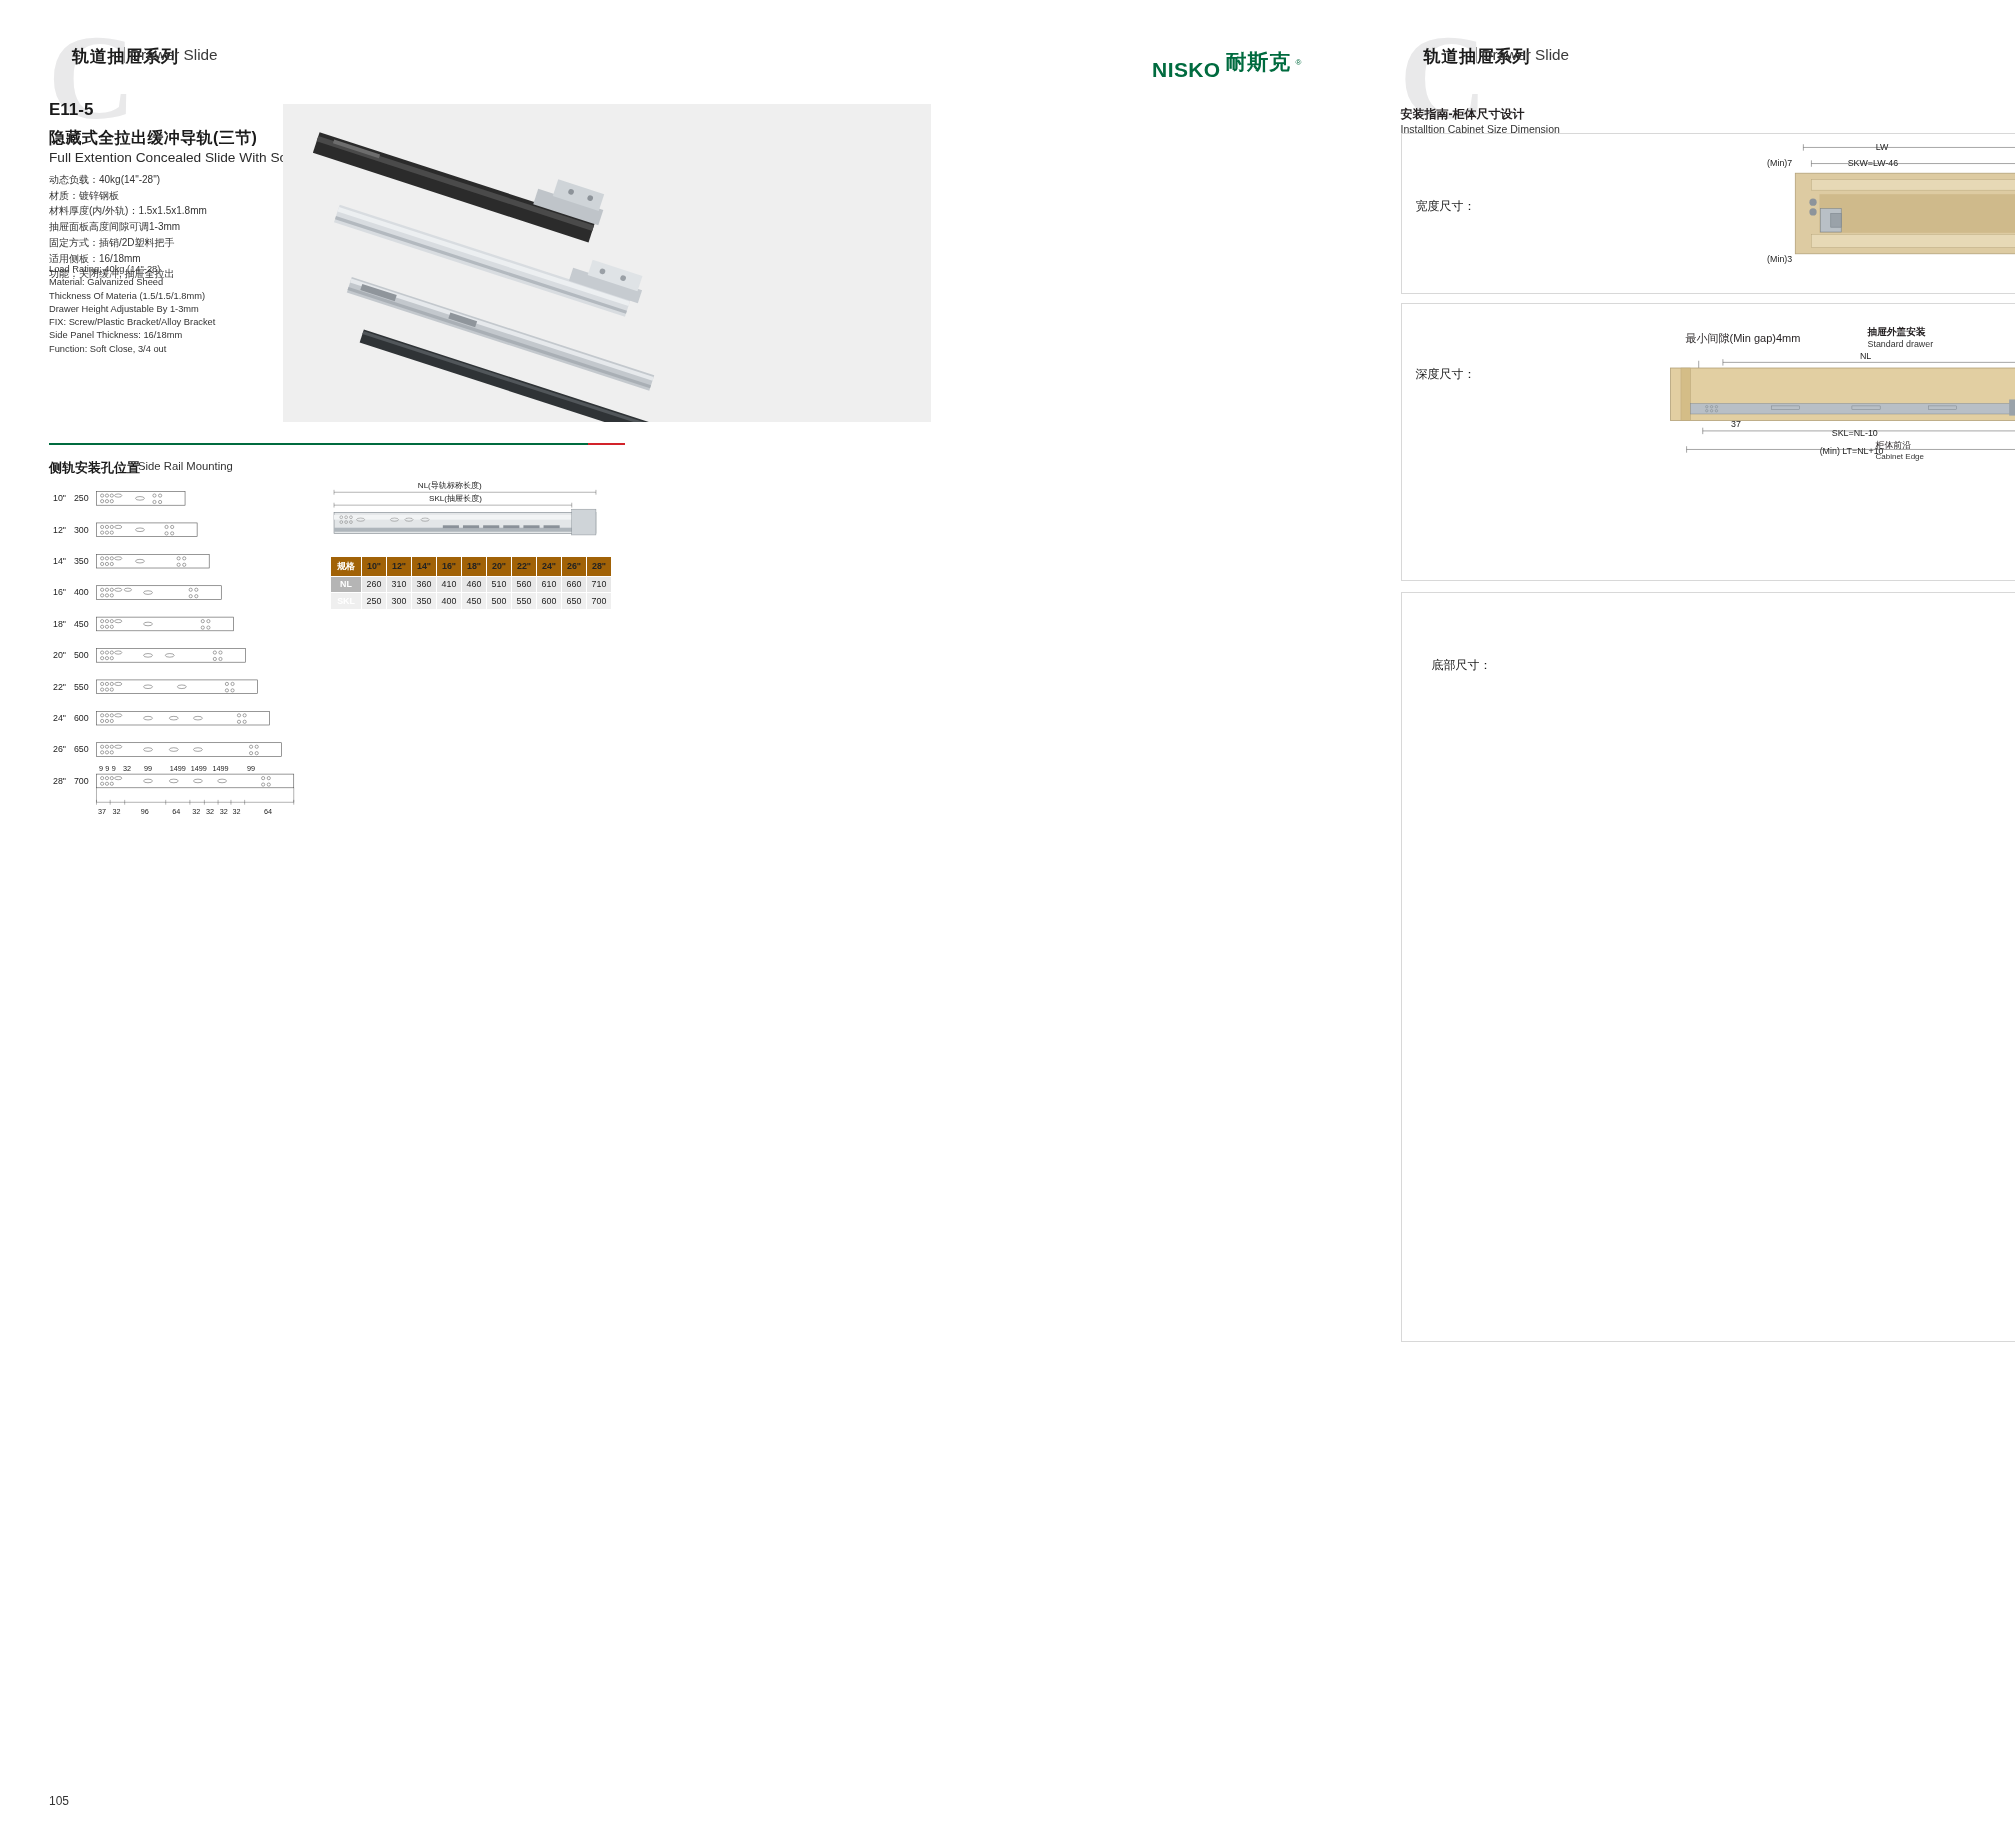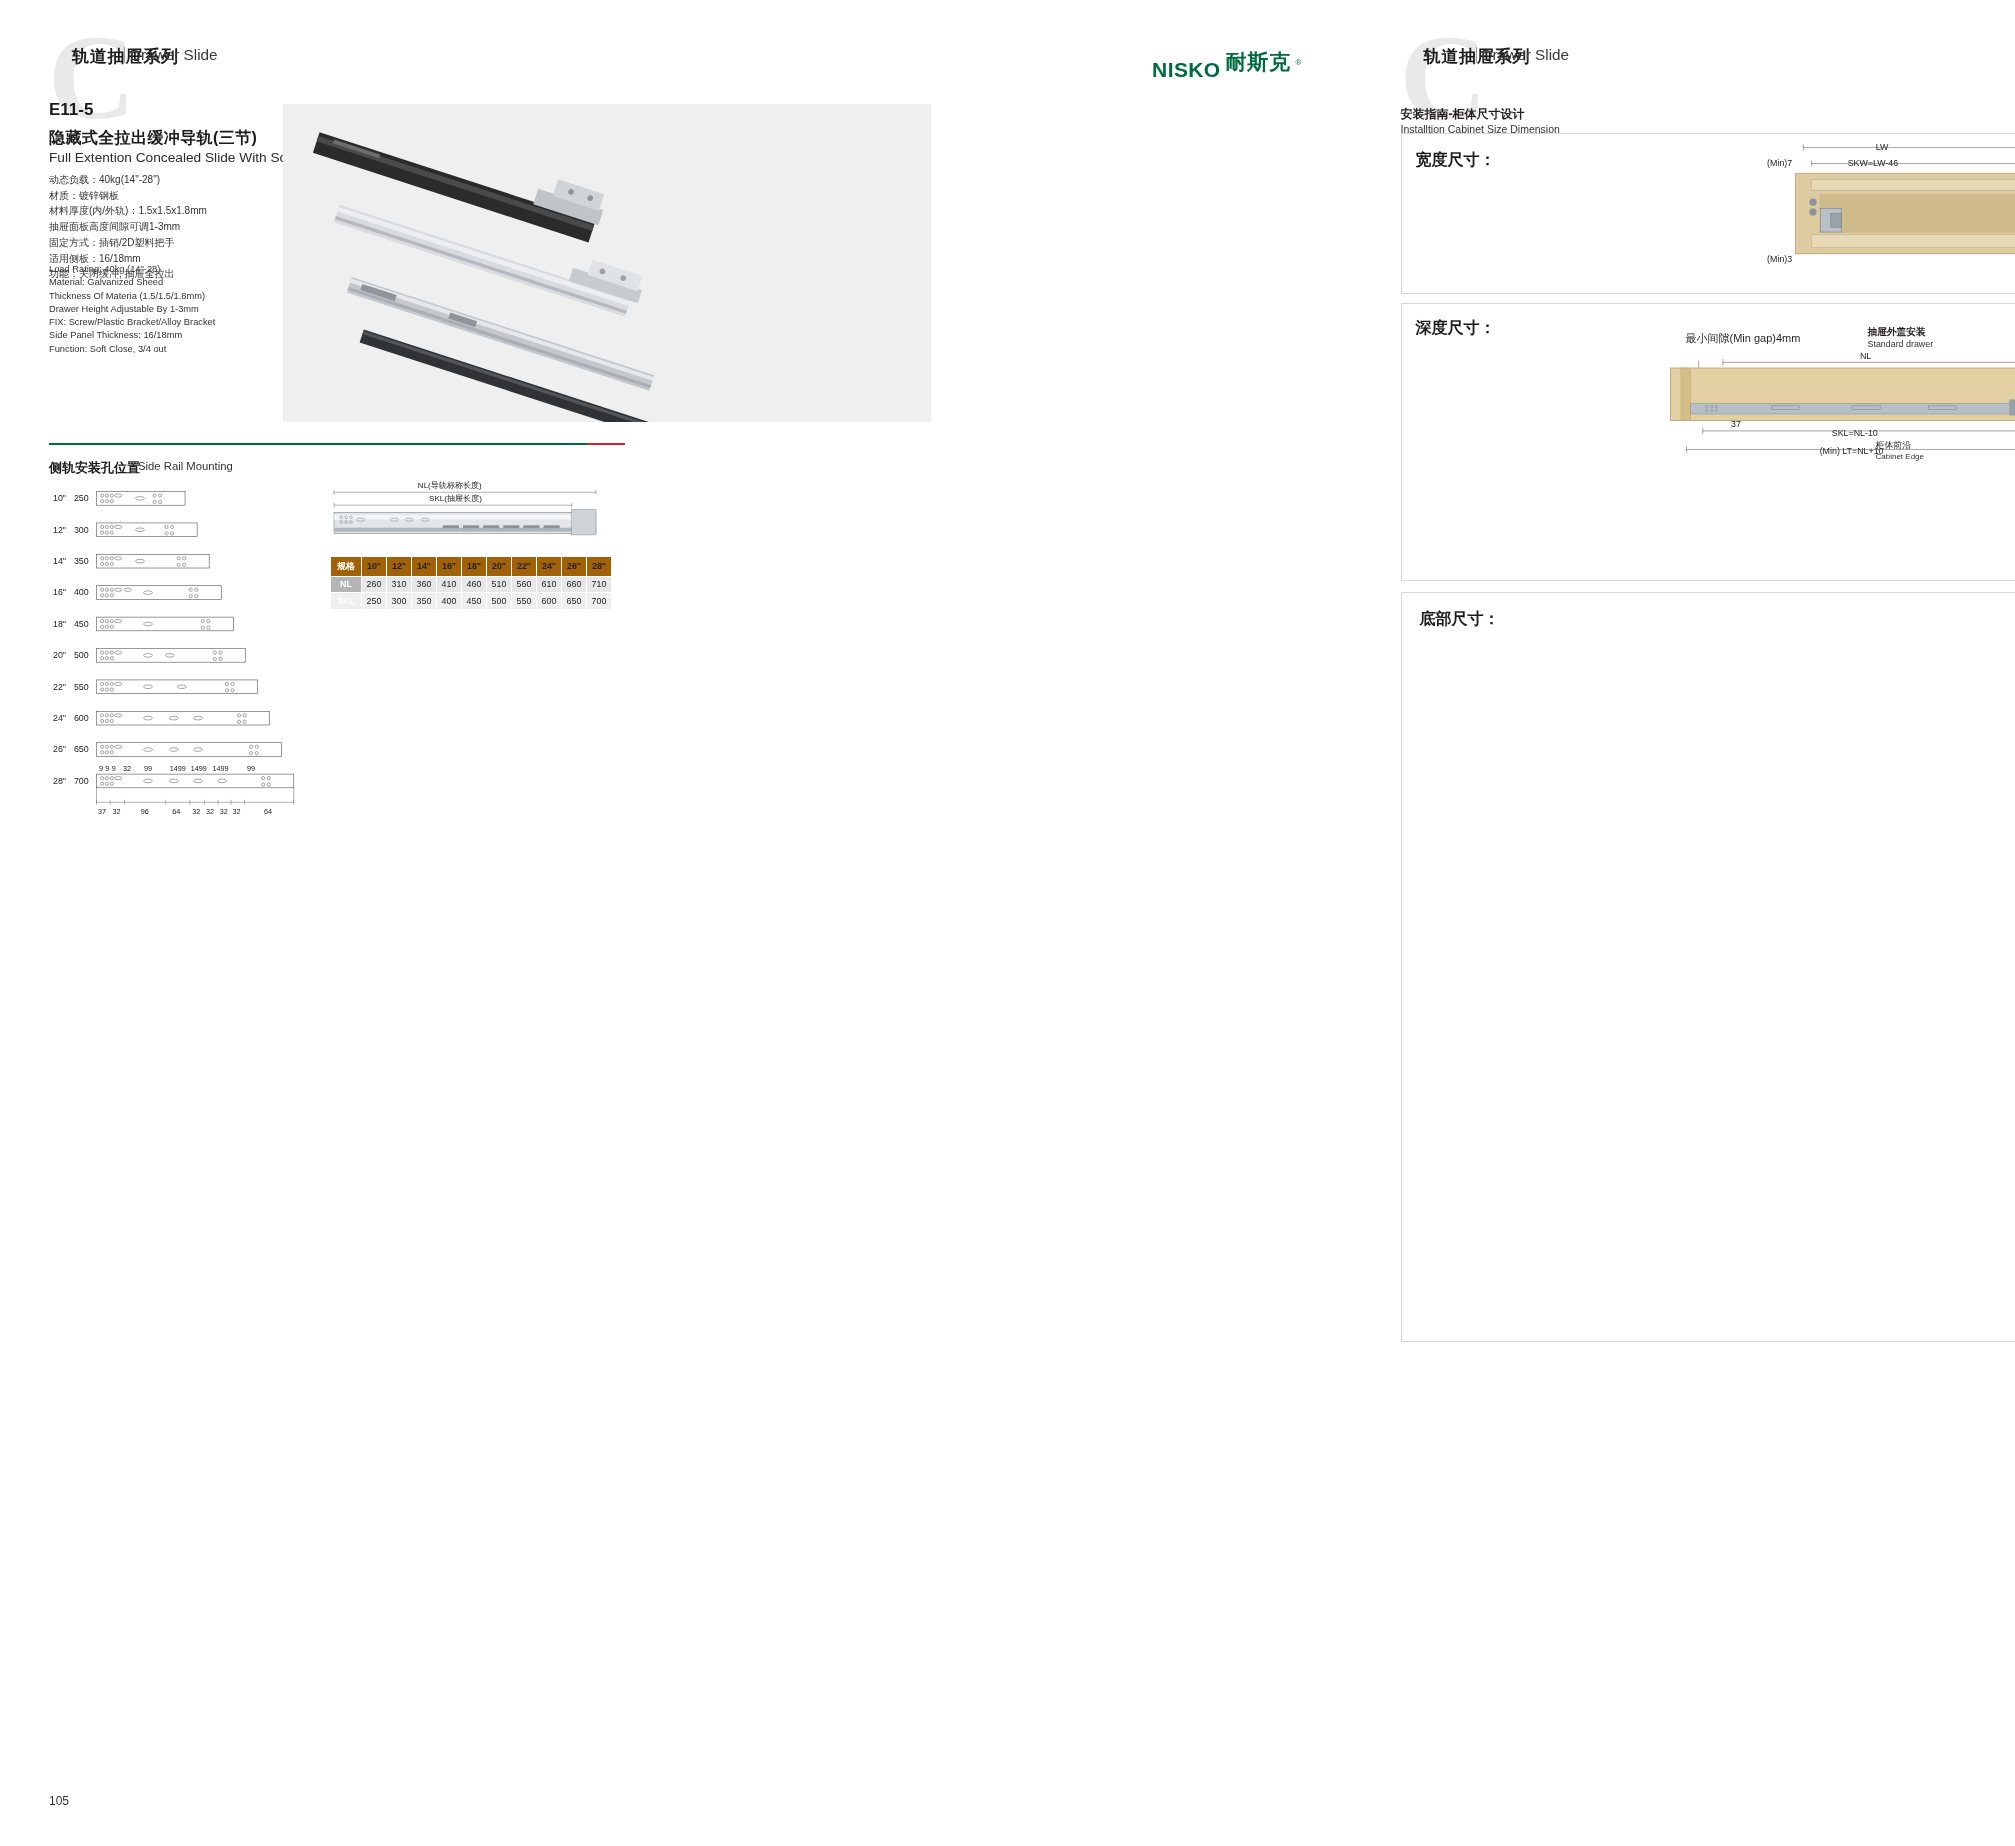--- a/index.html
+++ b/index.html
@@ -77,21 +77,21 @@
     background:#e7e7e7; color:#222; font-weight:normal;
   }
   .tbl-small td.lbl, .tbl-small th.lbl { background:#b5b5b5; color:#fff; width:31px; font-weight:bold;}
   .tbl-small tr.hdrrow td { background:#a16207; font-weight:bold;}
   .tbl-small tr.row2 td { background:#efefef;}
 
   .pageno { position:absolute; bottom:39px; font-size:12px; color:#333;}
   .pageno.l { left:49px;margin-top:15px; }
 
   .box { position:absolute; border:0.8px solid #d8d8d8; }
-  .box-label { position:absolute; font-size:16px; font-weight:bold; color:#1a1a1a;}
+  .box-label { position:absolute; font-size:12px; font-weight:normal; color:#1a1a1a;margin-top:48px;}
 
   svg text { font-family:"Liberation Sans", sans-serif; }
 </style>
 </head>
 <body>
 
 <div class="spread">
 
   <div class="page left">
 
@@ -612,21 +612,21 @@
             <rect x="400" y="156" width="70" height="9"></rect>
             <rect x="600" y="156" width="70" height="9"></rect>
             <rect x="790" y="156" width="70" height="9"></rect>
           </g>
           <rect x="990" y="140" width="56" height="40" fill="#9aa2a9"></rect>
         </g>
       </svg>
     </div>
 
     <div class="box" style="left:49px;top:592px;width:1253px;height:750px;"></div>
-    <div class="box-label" style="left:68px;top:609px;">底部尺寸：</div>
+    <div class="box-label" style="left:80px;top:609px;">底部尺寸：</div>
 
     <div style="position:absolute;left:621px;top:613px;width:645px;height:685px;">
       <svg width="645" height="685" viewBox="0 0 1600 1700">
         <g font-size="26" fill="#222">
           <text x="430" y="40">Φ6 钻孔深度Min11</text>
           <text x="310" y="62">65</text>
           <text x="272" y="110">45</text>
           <text x="470" y="118">6</text>
           <text x="398" y="160">5</text>
           <text x="540" y="320">Φ8 钻孔深度Min11</text>

